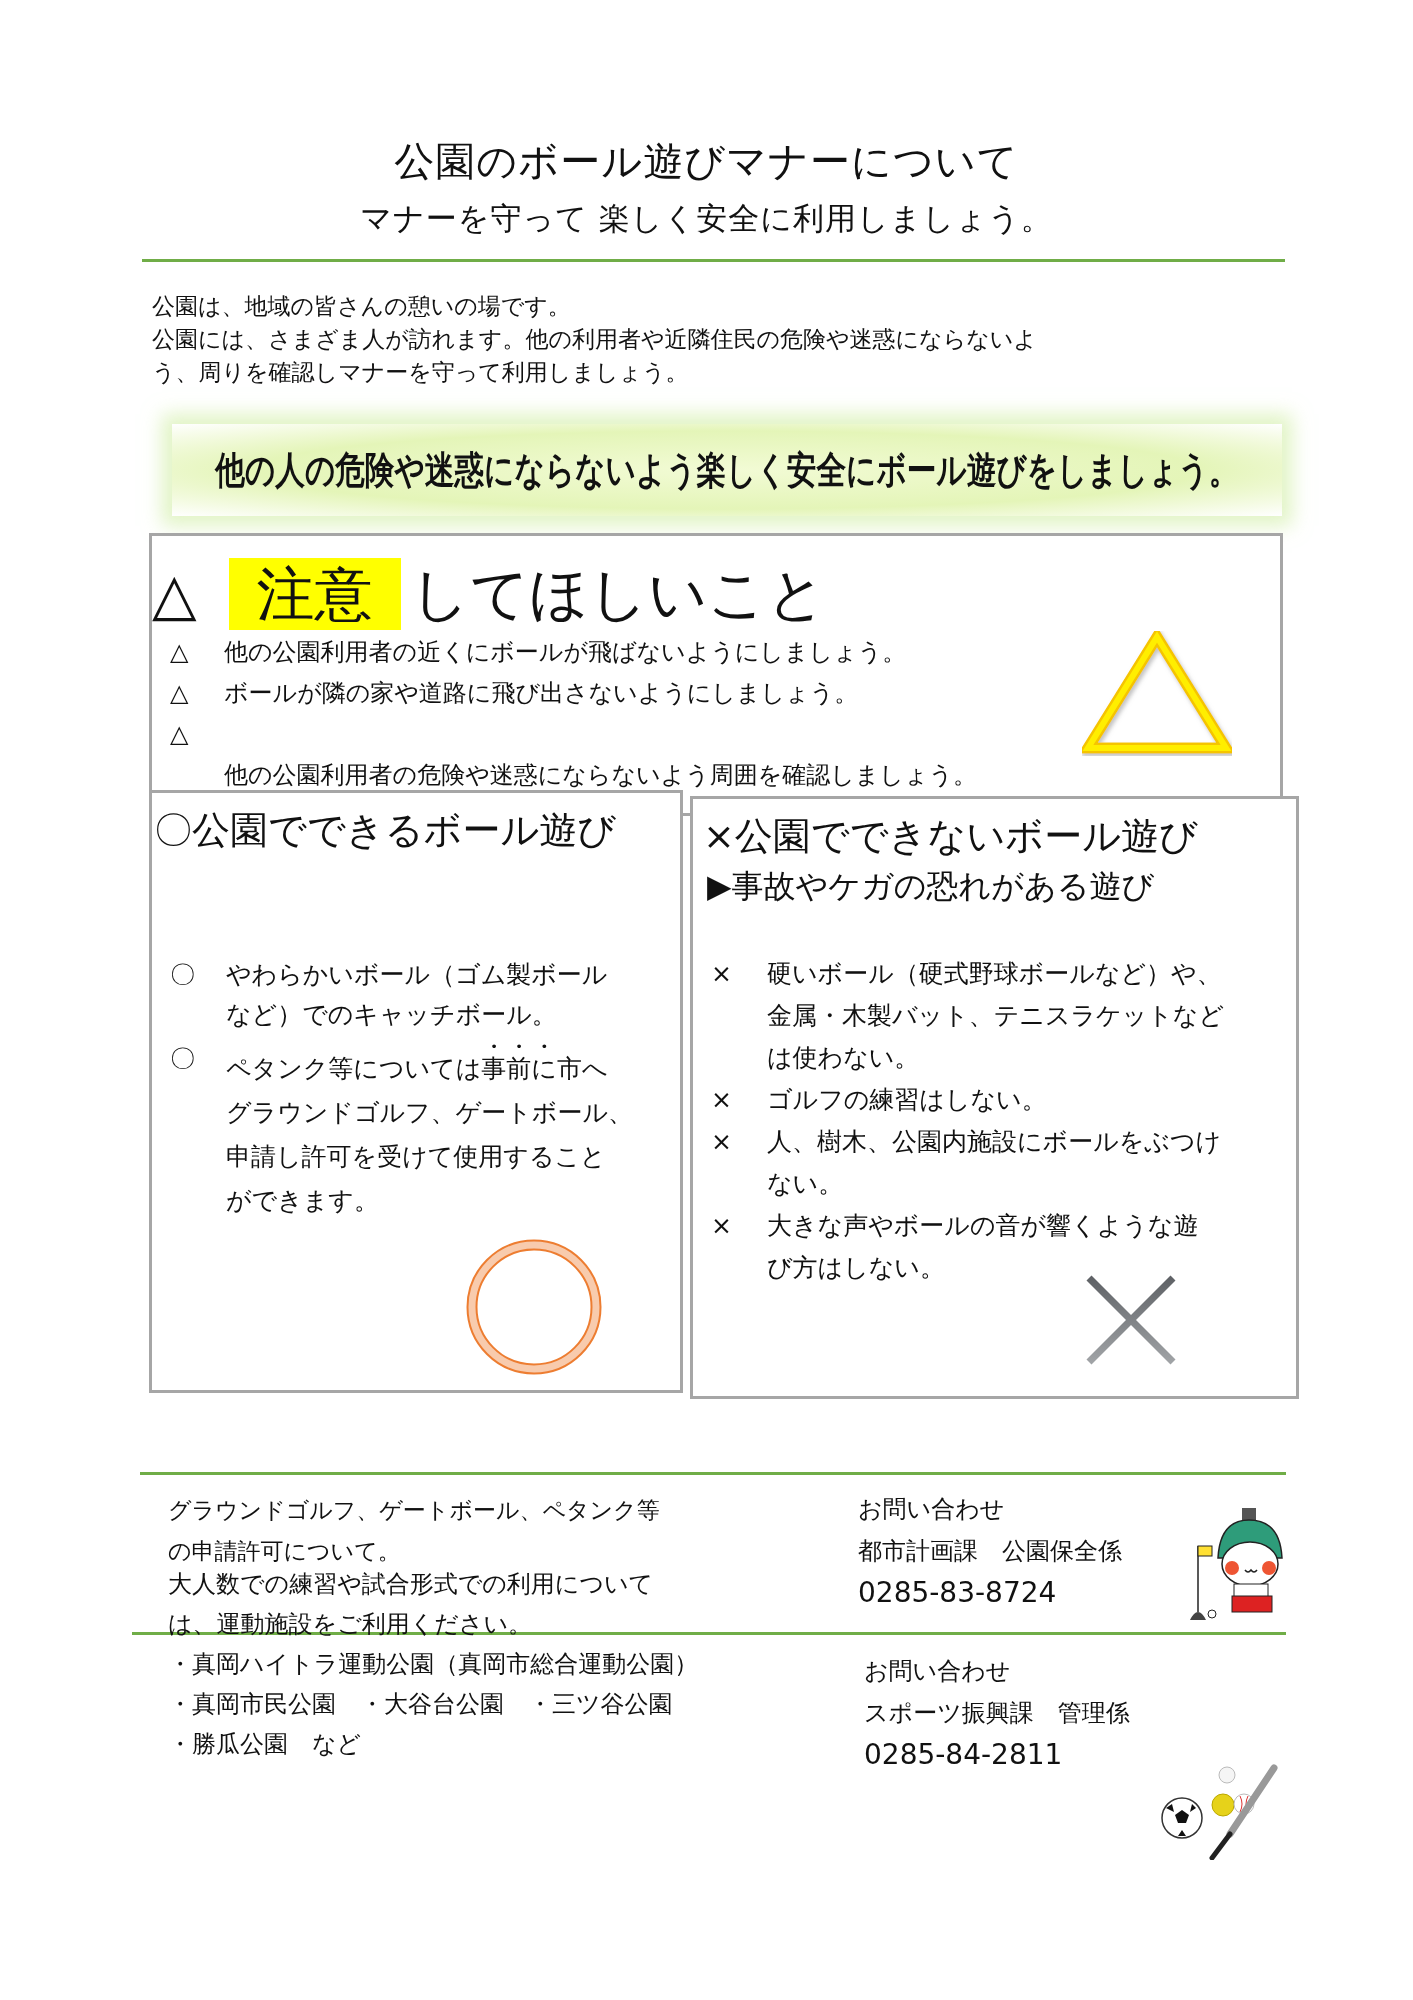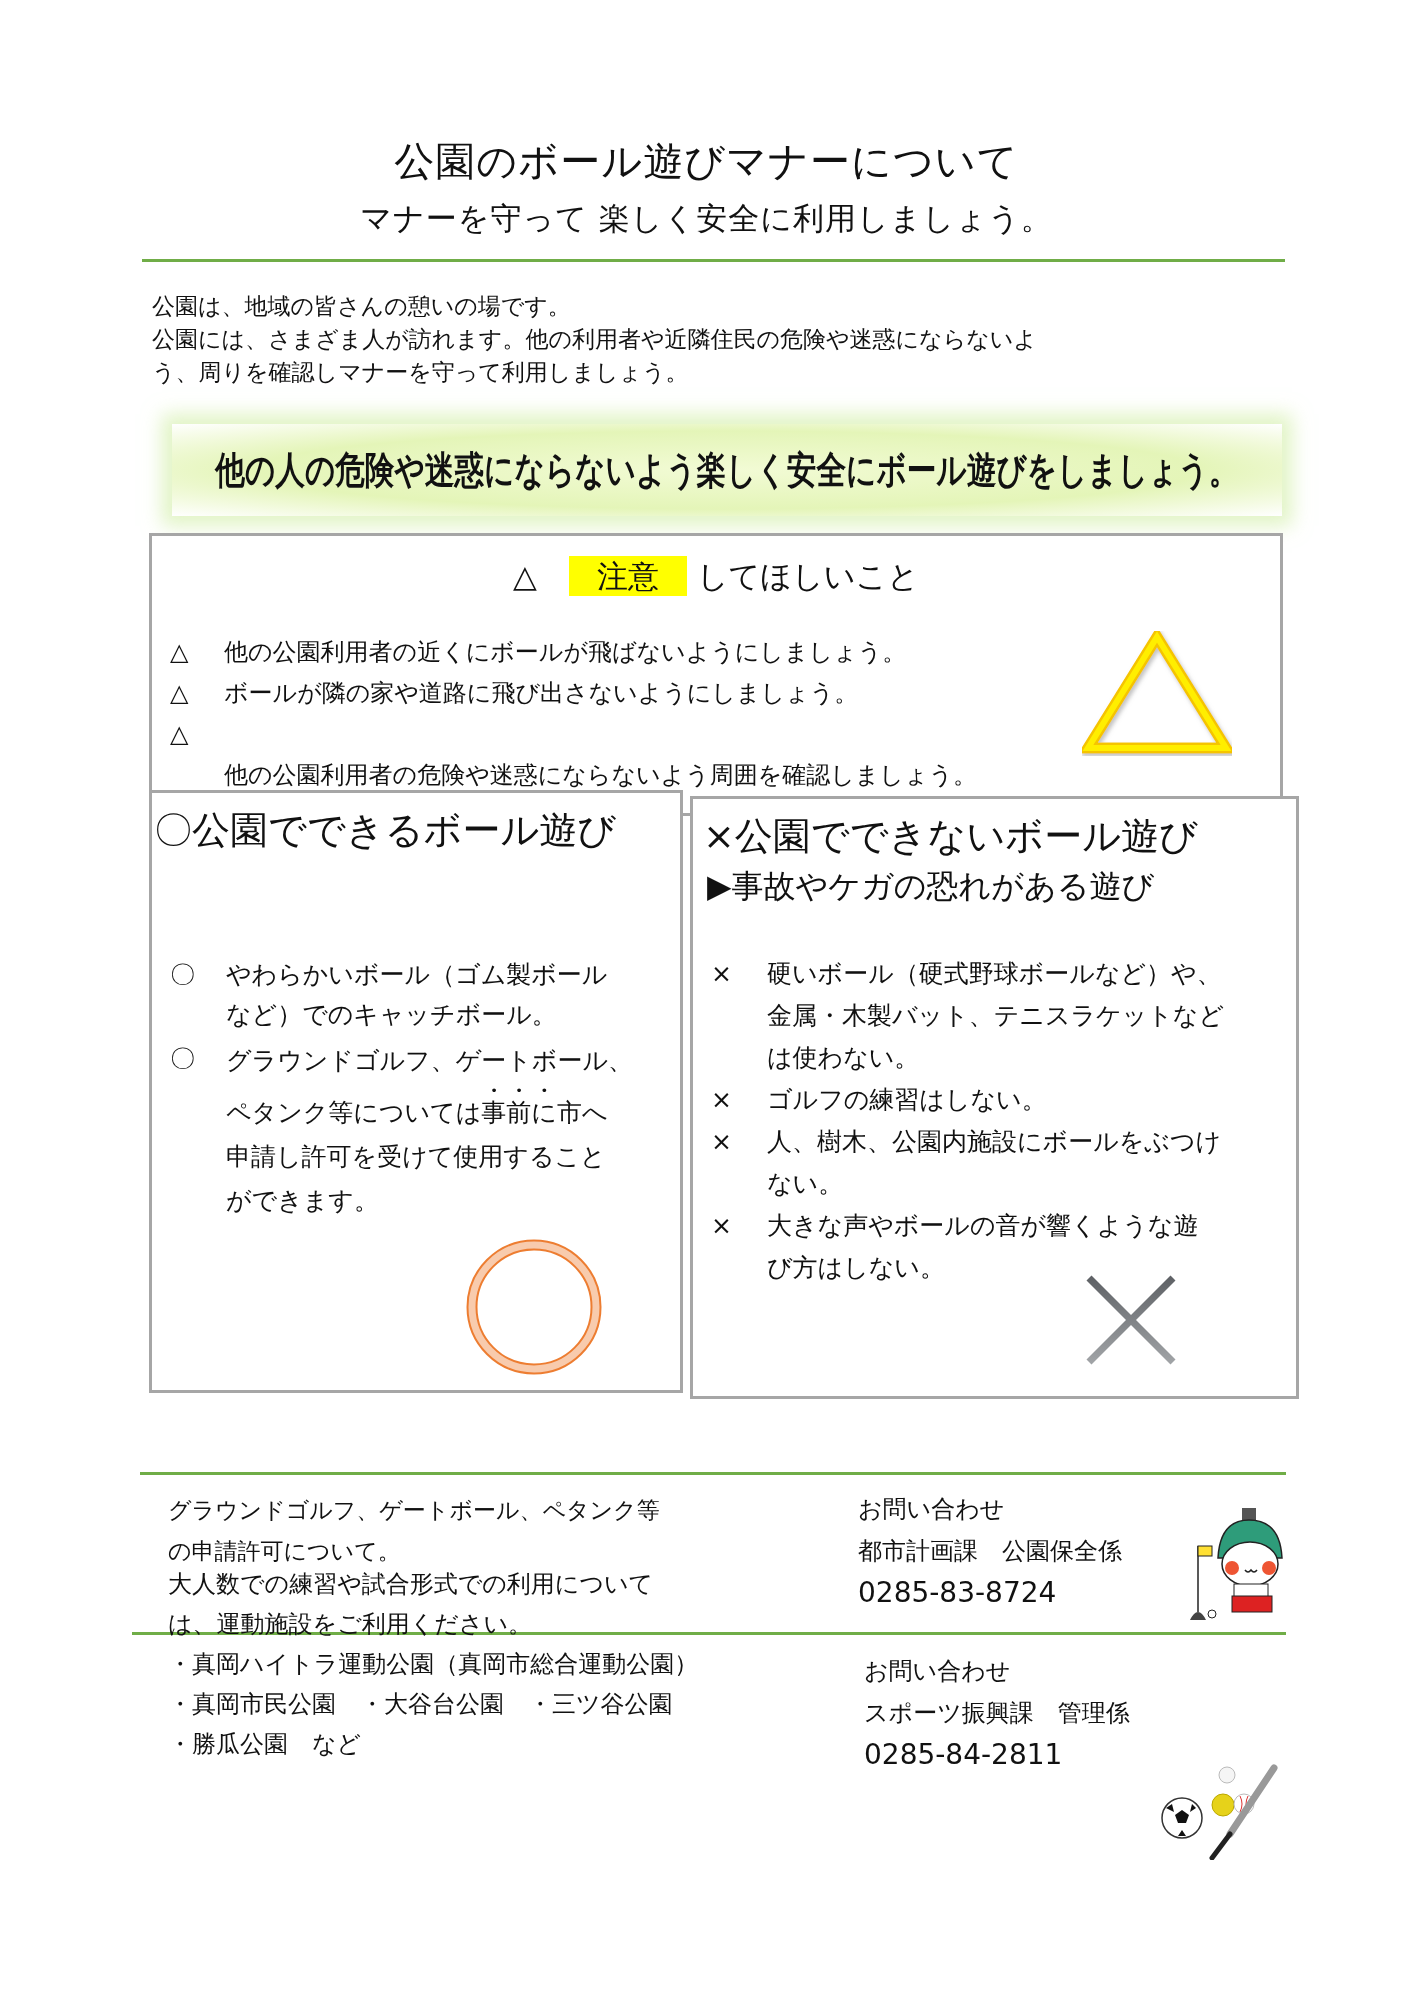--- a/index.html
+++ b/index.html
@@ -9,21 +9,21 @@
     .title { left:0; width:1413px; top:134px; text-align:center; font-size:40px; letter-spacing:1px; }
     .subtitle { left:0; width:1413px; top:198px; text-align:center; font-size:31px; letter-spacing:1px; }
     .hr { height:3px; background:#70ad47; }
     .intro { left:152px; top:290px; font-size:23px; line-height:33px; width:1120px; }
     .banner { left:172px; top:424px; width:1110px; height:92px;
       background:radial-gradient(ellipse at center, #f2fbd5 0%, #e4f5b8 60%, #ffffff 100%);
       box-shadow:0 0 18px 10px rgba(200,235,150,0.55); display:flex; align-items:center; justify-content:center; }
     .banner span { font-size:38px; font-weight:bold; transform:scaleX(0.78); white-space:nowrap; letter-spacing:0px; }
     .box { border:3px solid #a6a6a6; background:#fff; box-sizing:border-box; }
     .caution { left:149px; top:533px; width:1134px; height:283px; }
-    .caution-head { position:absolute; left:0; right:0; top:20px; text-align:center; font-size:31px; }
+    .caution-head { position:absolute; left:0; right:0; top:20px; font-size:58px; }
     .caution-head .tri { margin-right:32px; }
     .caution-head .hl { background:#ffff00; padding:2px 28px 2px 28px; margin-right:10px; }
     .c-list { position:absolute; left:18px; top:96px; font-size:24px; line-height:41px; }
     .c-row { display:flex; }
     .c-mark { width:54px; }
     .big-tri { position:absolute; left:930px; top:95px; width:150px; height:125px; }
     .ok-box { left:149px; top:790px; width:534px; height:603px; }
     .ng-box { left:690px; top:796px; width:609px; height:603px; }
     .panel-head { position:absolute; left:2px; top:12px; font-size:38px; white-space:nowrap; }
     .panel-sub { position:absolute; left:20px; top:66px; font-size:32px; white-space:nowrap; }
@@ -91,22 +91,22 @@
     <div class="p-row">
       <span class="p-mark">〇</span>
       <div>
         <div>やわらかいボール（ゴム製ボール</div>
         <div>など）でのキャッチボール。</div>
       </div>
     </div>
     <div class="p-row" style="margin-top:4px;">
       <span class="p-mark">〇</span>
       <div style="line-height:44px;">
+        <div><span>ペタンク等については</span><span class="emph">事前に</span><span>市へ</span></div>
         <div>グラウンドゴルフ、ゲートボール、</div>
-        <div><span>ペタンク等については</span><span class="emph">事前に</span><span>市へ</span></div>
         <div>申請し許可を受けて使用すること</div>
         <div>ができます。</div>
       </div>
     </div>
   </div>
   <svg class="abs" style="left:314px; top:446px;" width="136" height="136" viewBox="0 0 136 136">
     <circle cx="68" cy="68" r="62" fill="none" stroke="#ed7d31" stroke-width="11"></circle>
     <circle cx="68" cy="68" r="62" fill="none" stroke="#f8cbad" stroke-width="7"></circle>
   </svg>
 </div>

